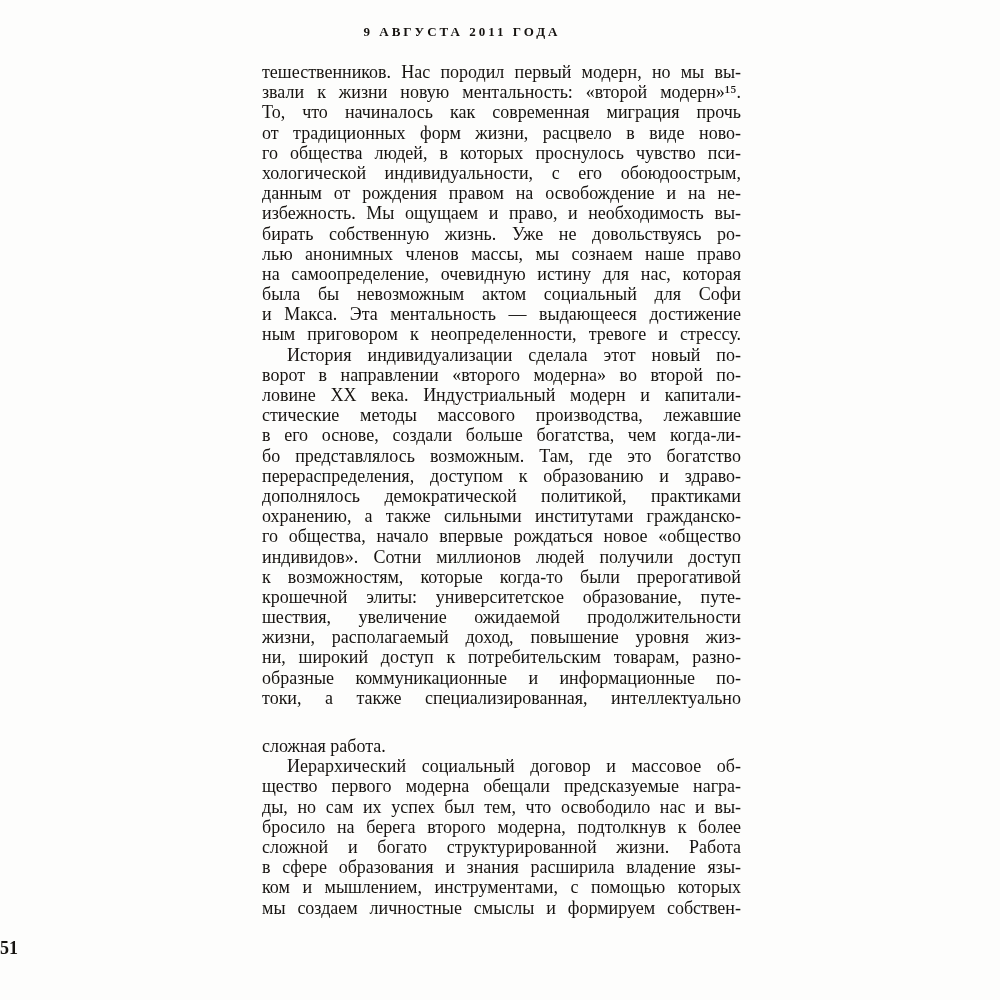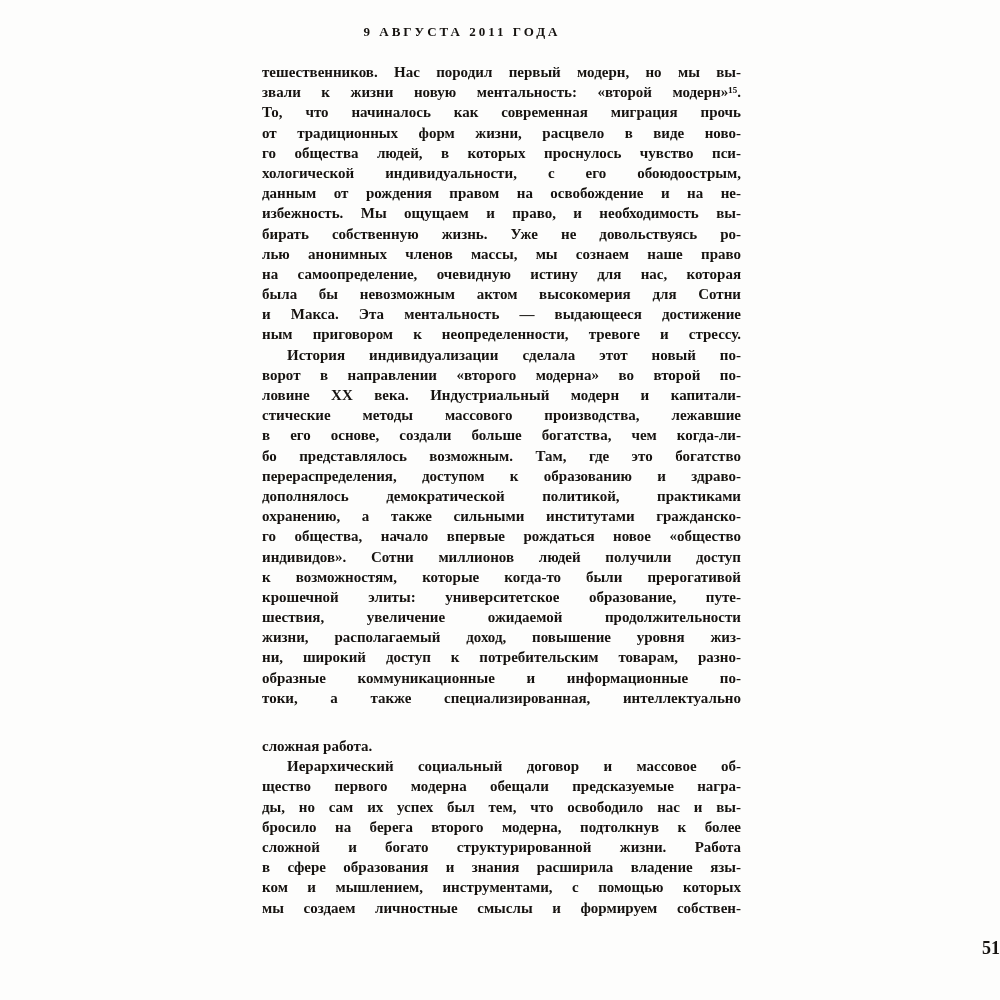--- a/index.html
+++ b/index.html
@@ -29,42 +29,42 @@
     position: absolute;
     left: 262px;
     top: 62px;
     width: 479px;
   }
   .paragraph {
     margin: 0;
     padding: 0;
   }
   .line {
-    font-size: 15px;
-    font-weight: 700;
+    font-size: 18px;
+    font-weight: 400;
     line-height: 20.2px;
     height: 20.2px;
     text-align: justify;
     text-align-last: justify;
     white-space: normal;
     overflow: hidden;
   }
   .line.indent {
     text-indent: 25px;
   }
   .line.short-last {
     text-align-last: left;
     margin-top: 28px;
   }
   .page-number {
     position: absolute;
     top: 938px;
     left: 0;
     width: 1000px;
-    text-align: right;
+    text-align: left;
     font-size: 18px;
     font-weight: 700;
   }
 </style>
 </head>
 <body style="--page-bg: #fdfdfc; --page-fg: #161310;">
 
 <div class="running-header">9 АВГУСТА 2011 ГОДА</div>
 
 <div class="text-block">
@@ -73,21 +73,21 @@
       <div class="line">звали к жизни новую ментальность: «второй модерн»¹⁵.</div>
       <div class="line">То, что начиналось как современная миграция прочь</div>
       <div class="line">от традиционных форм жизни, расцвело в виде ново-</div>
       <div class="line">го общества людей, в которых проснулось чувство пси-</div>
       <div class="line">хологической индивидуальности, с его обоюдоострым,</div>
       <div class="line">данным от рождения правом на освобождение и на не-</div>
       <div class="line">избежность. Мы ощущаем и право, и необходимость вы-</div>
       <div class="line">бирать собственную жизнь. Уже не довольствуясь ро-</div>
       <div class="line">лью анонимных членов массы, мы сознаем наше право</div>
       <div class="line">на самоопределение, очевидную истину для нас, которая</div>
-      <div class="line">была бы невозможным актом высокомерия для Сотни</div>
+      <div class="line">была бы невозможным актом социальный для Софи</div>
       <div class="line">и Макса. Эта ментальность — выдающееся достижение</div>
       <div class="line">ным приговором к неопределенности, тревоге и стрессу.</div>
     </div>
     <div class="paragraph">
       <div class="line indent">История индивидуализации сделала этот новый по-</div>
       <div class="line">ворот в направлении «второго модерна» во второй по-</div>
       <div class="line">ловине XX века. Индустриальный модерн и капитали-</div>
       <div class="line">стические методы массового производства, лежавшие</div>
       <div class="line">в его основе, создали больше богатства, чем когда-ли-</div>
       <div class="line">бо представлялось возможным. Там, где это богатство</div>

